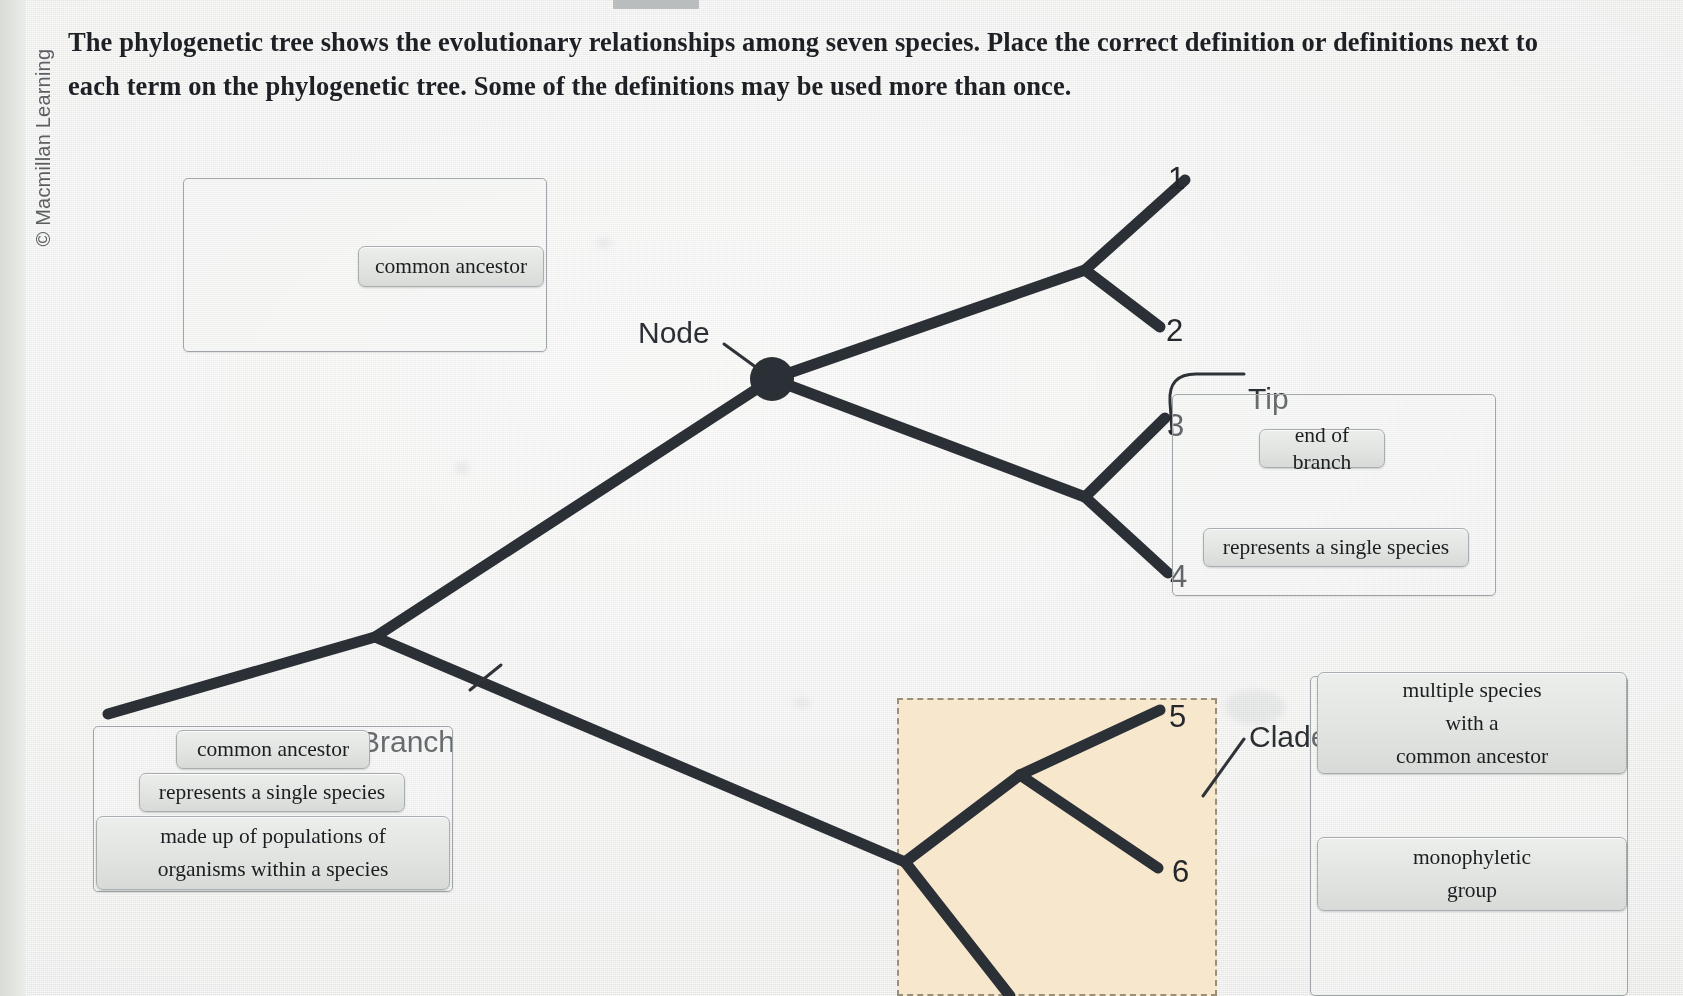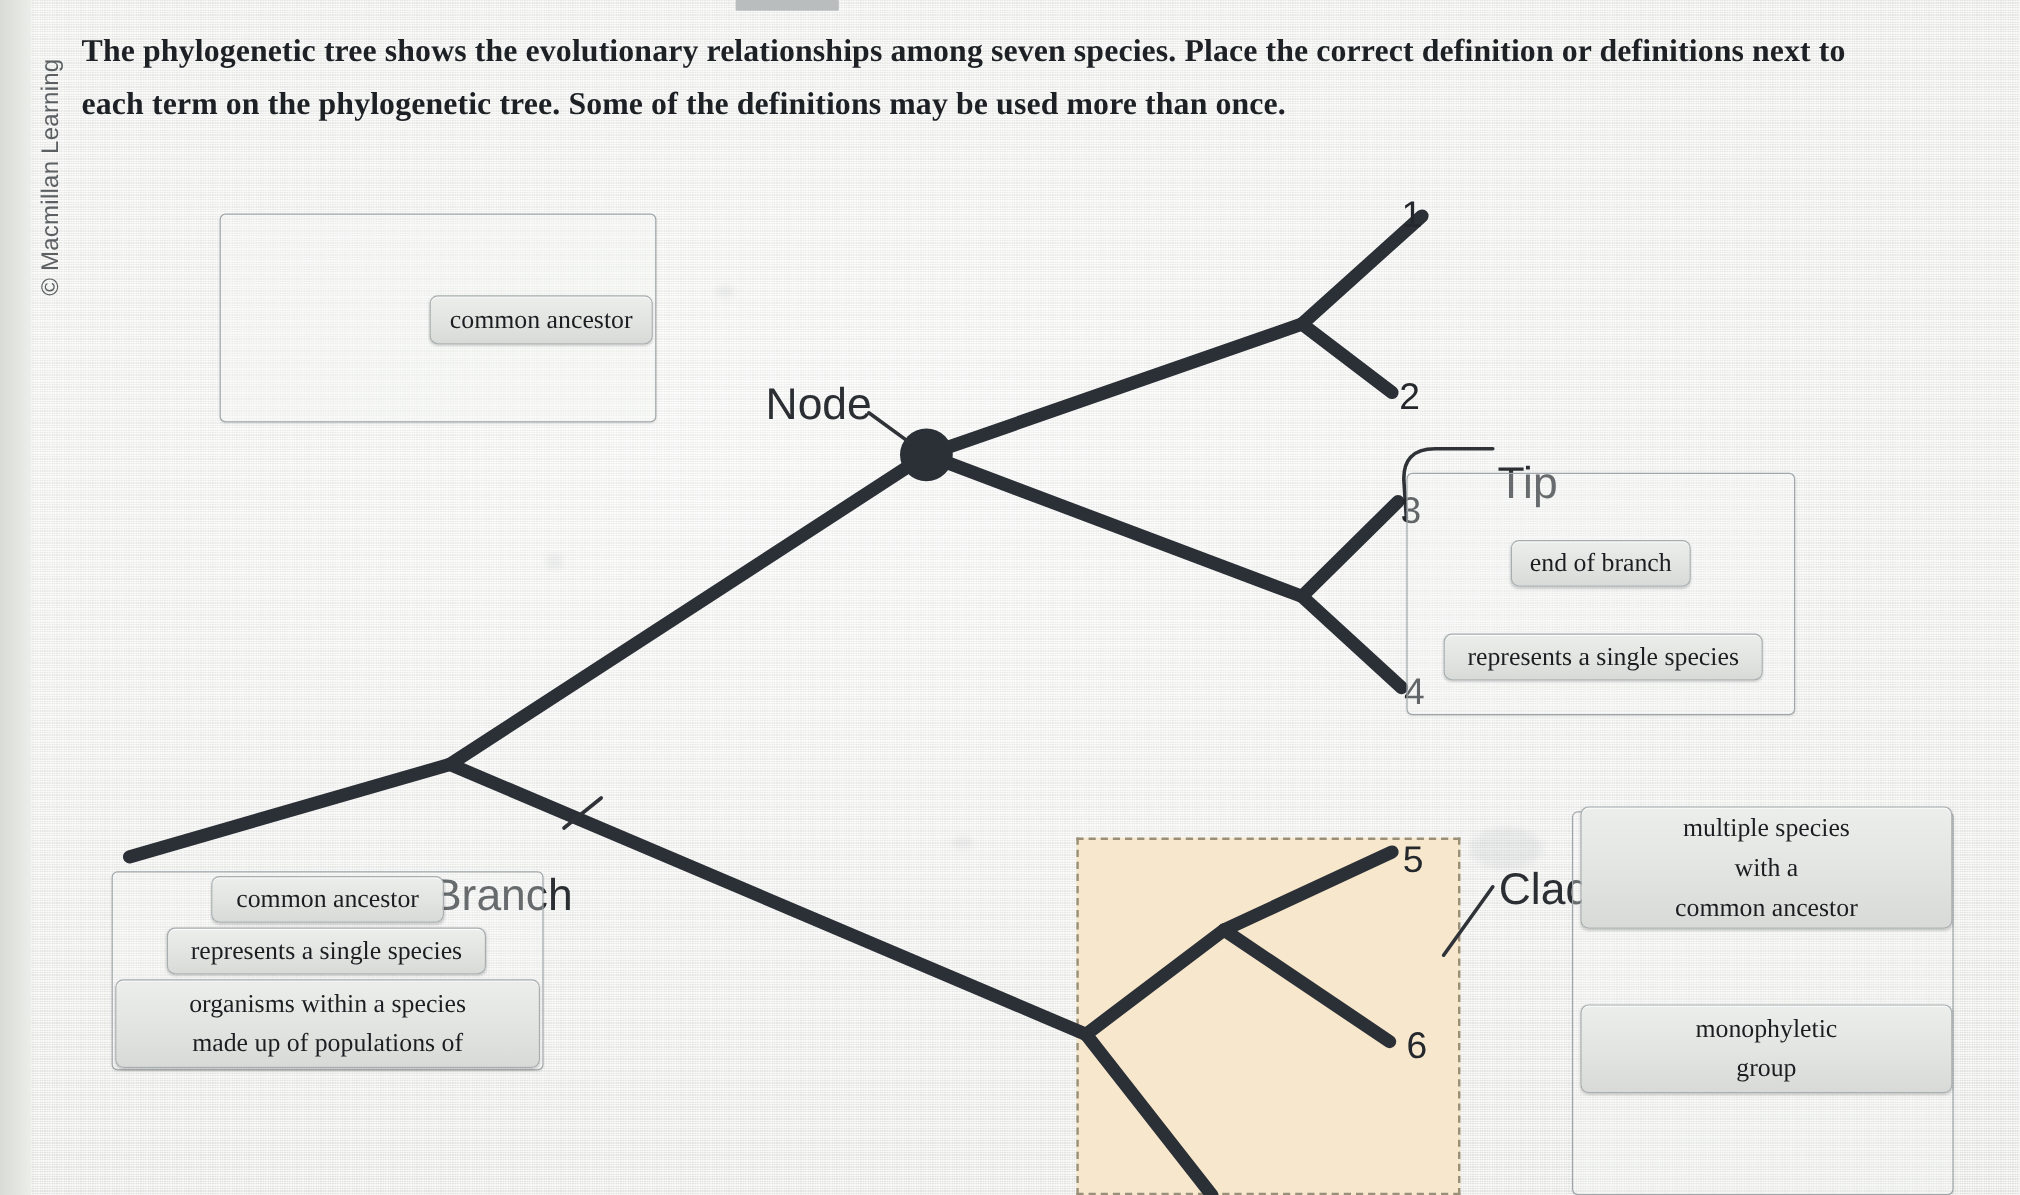--- a/index.html
+++ b/index.html
@@ -78,21 +78,21 @@
     font-family: "Liberation Sans", sans-serif;
     font-size: 31px;
     color: #24272b;
     line-height: 1;
   }
 
   
   .term-label {
     position: absolute;
     font-family: "Liberation Sans", sans-serif;
-    font-size: 37px;
+    font-size: 30px;
     color: #2b2f33;
     line-height: 1;
     white-space: nowrap;
   }
 
   
   .dropbox {
     position: absolute;
     box-sizing: border-box;
     border: 1.5px solid #9fa5a8;
@@ -193,29 +193,29 @@
 
   <div class="term-label" style="left:638px; top:318px;">Node</div>
   <div class="term-label" style="left:1248px; top:352px;margin-top:32px;">Tip</div>
   <div class="term-label" style="left:360px; top:727px;">Branch</div>
   <div class="term-label" style="left:1249px; top:722px;">Clade</div>
 
   <div class="dropbox" style="left:183px; top:178px; width:364px; height:174px;"></div>
   <div class="chip" style="left:358px; top:246px; width:186px; height:41px;">common ancestor</div>
 
   <div class="dropbox" style="left:1172px; top:394px; width:324px; height:202px;"></div>
-  <div class="chip" style="left:1259px; top:429px; width:150px; height:39px;margin-top:21px;">end of branch</div>
+  <div class="chip" style="left:1259px; top:429px; width:126px; height:39px;">end of branch</div>
   <div class="chip" style="left:1203px; top:528px; width:266px; height:39px;">represents a single species</div>
 
   <div class="dropbox" style="left:93px; top:726px; width:360px; height:166px;"></div>
   <div class="chip" style="left:176px; top:730px; width:194px; height:39px;">common ancestor</div>
   <div class="chip" style="left:139px; top:773px; width:266px; height:39px;">represents a single species</div>
   <div class="chip multiline" style="left:96px; top:816px; width:354px; height:74px; flex-direction:column;">
+    <span>made up of populations of</span>
     <span>organisms within a species</span>
-    <span>made up of populations of</span>
   </div>
 
   <div class="dropbox" style="left:1310px; top:676px; width:318px; height:320px;"></div>
   <div class="chip multiline" style="left:1317px; top:672px; width:310px; height:102px; flex-direction:column;">
     <span>multiple species</span>
     <span>with a</span>
     <span>common ancestor</span>
   </div>
   <div class="chip multiline" style="left:1317px; top:837px; width:310px; height:74px; flex-direction:column;">
     <span>monophyletic</span>

